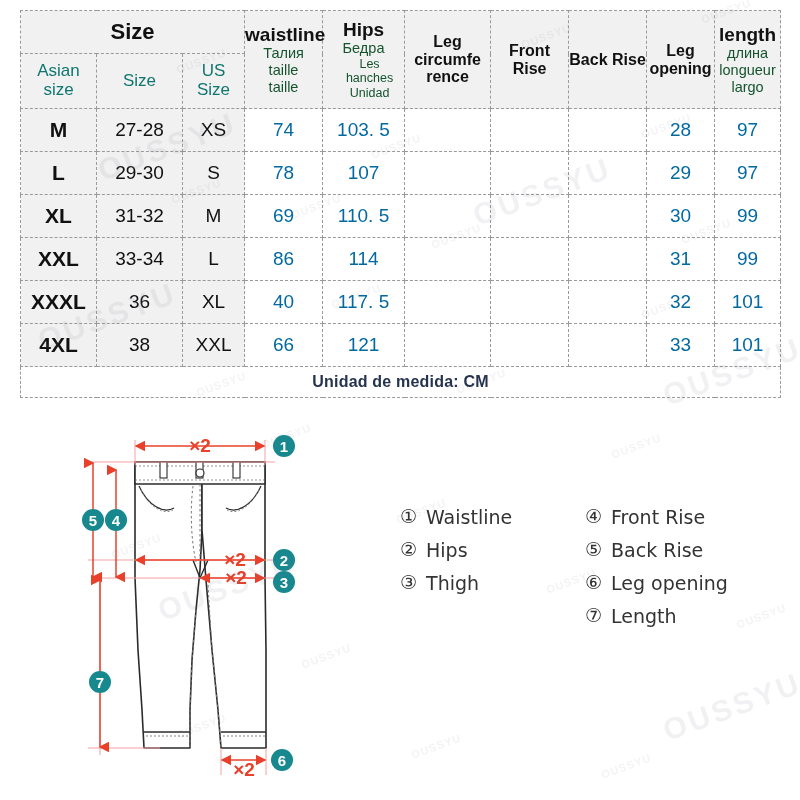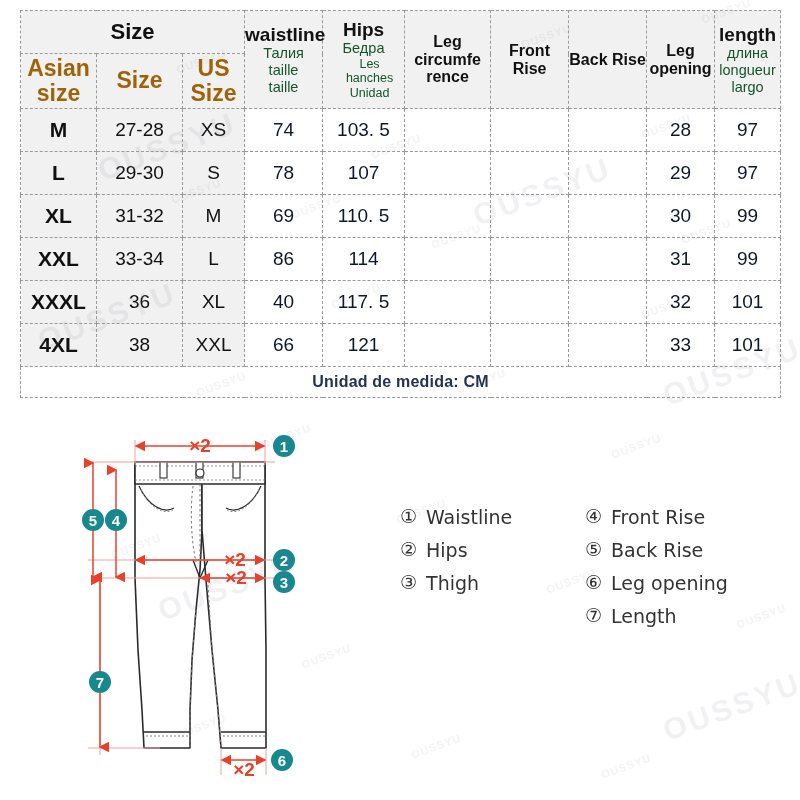--- a/index.html
+++ b/index.html
@@ -72,40 +72,40 @@
     line-height: 1.16;
     color: #14532d;
   }
   .t-sub.xs { font-size: 12.5px; margin-left: 12px; }
   .grp-title {
     font-weight: 700;
     font-size: 22px;
     color: #111;
   }
   .sub-hdr {
-    font-size: 23px;
-    font-weight: 700;
+    font-size: 17px;
+    font-weight: 400;
     line-height: 1.1;
-    color: #a16207;
+    color: #0f766e;
   }
 
   td.r1 { height: 42px; }
   td.r2 { height: 54px; }
   td.data { height: 42px; background: #ffffff; }
   td.data.shade { background: #f1f1f1; }
 
   .cell-size {
     font-weight: 700;
     font-size: 21px;
     color: #111;
   }
   .cell-num {
     font-weight: 400;
     font-size: 19px;
-    color: #0f172a;
+    color: #0369a1;
   }
   .cell-mid {
     font-weight: 400;
     font-size: 19px;
     color: #111;
   }
 
   td.unit-cell {
     height: 30px;
     text-align: left;

